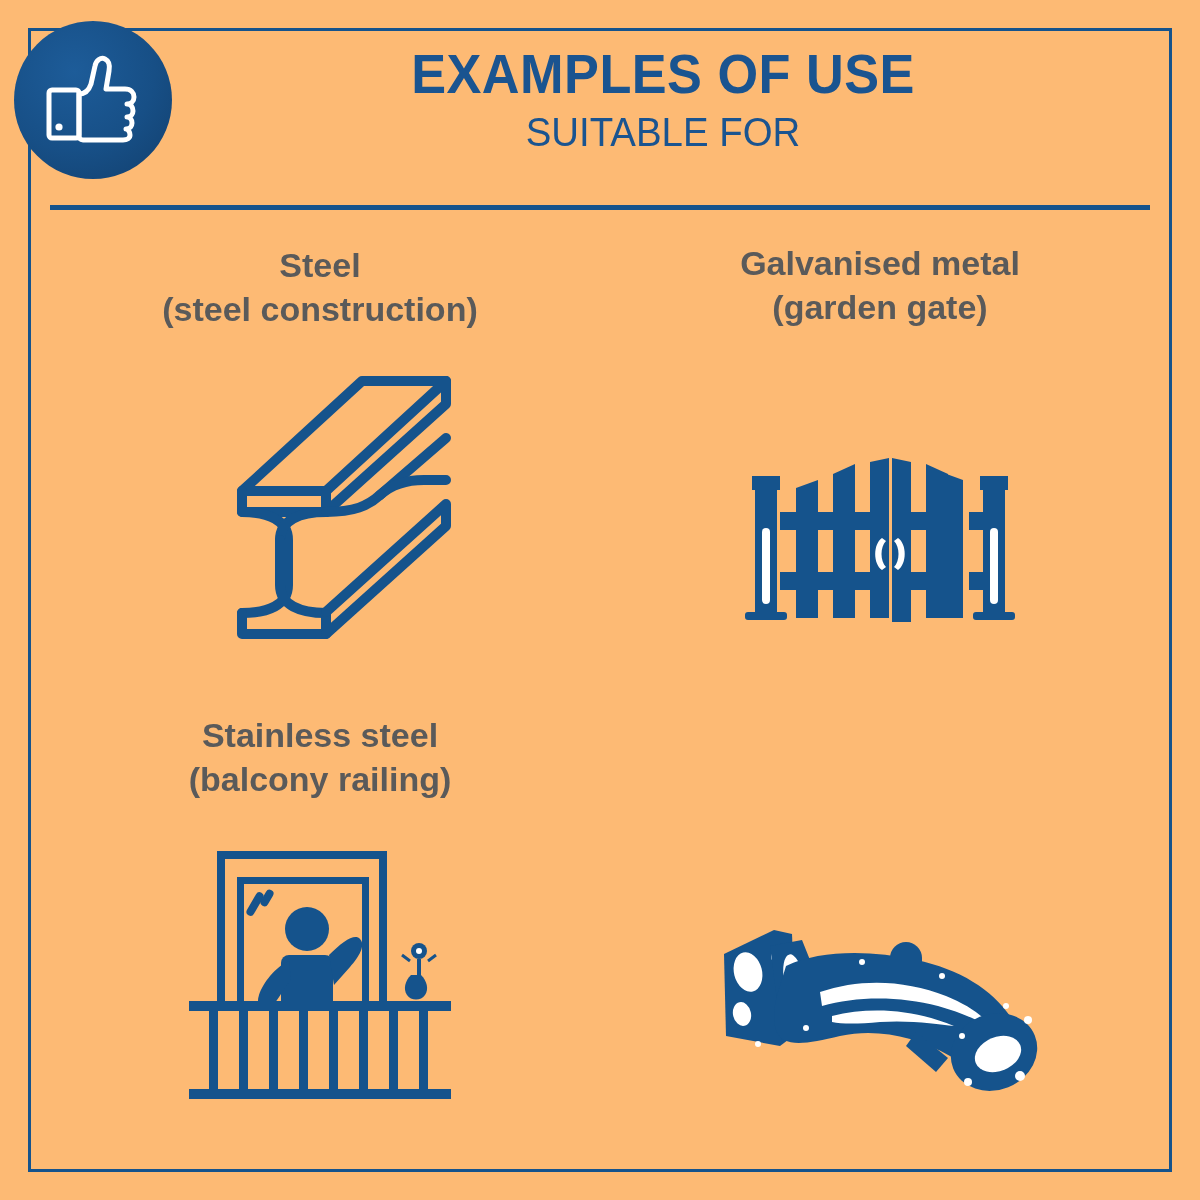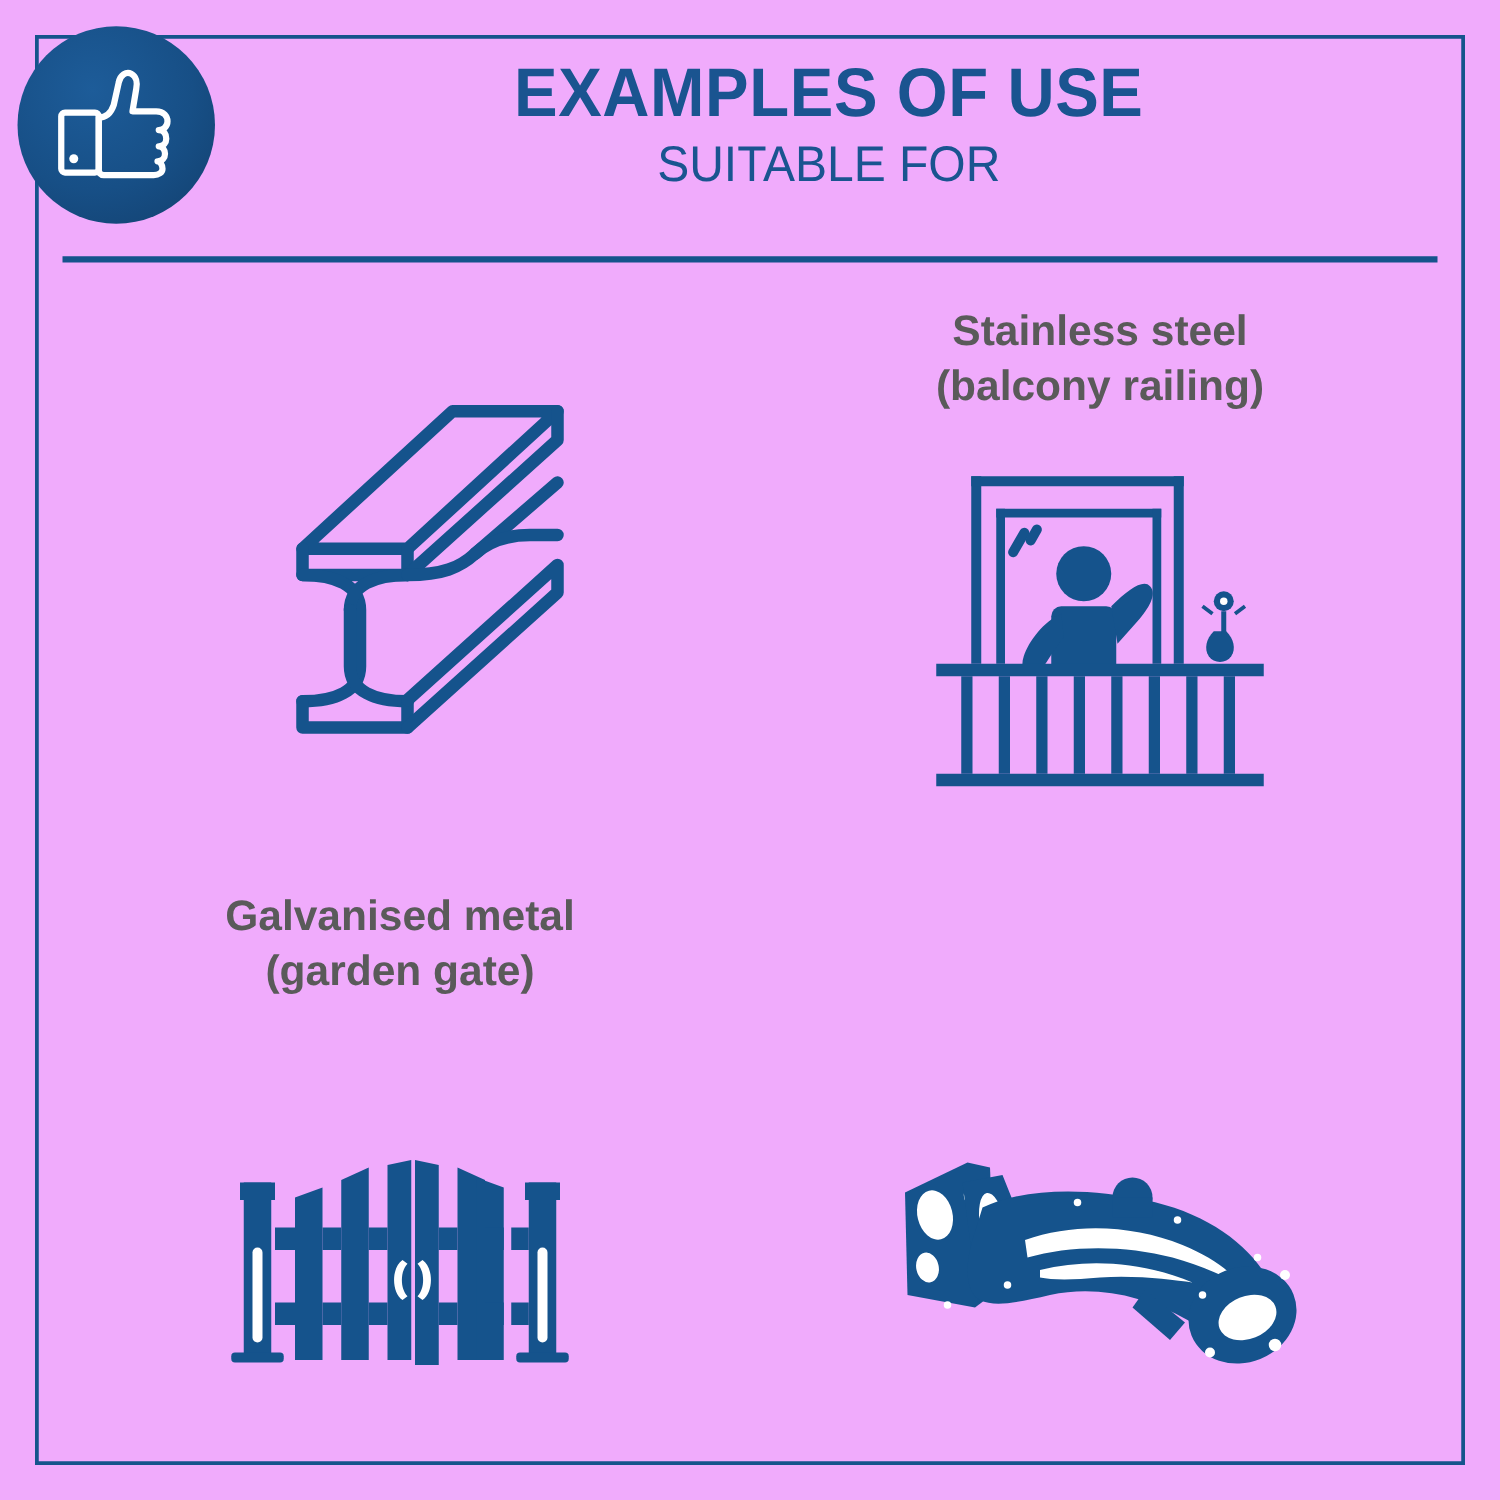--- a/index.html
+++ b/index.html
@@ -10,21 +10,21 @@
   }
   body {
     font-family: "Liberation Sans", sans-serif;
     -webkit-font-smoothing: antialiased;
   }
 
   #page {
     position: relative;
     width: 1200px;
     height: 1200px;
-    background: #f0abfc;
+    background: #fdba74;
     overflow: hidden;
   }
 
   
   .frame {
     position: absolute;
     left: 28px;
     top: 28px;
     width: 1144px;
     height: 1144px;
@@ -170,20 +170,22 @@
 
   <div class="header">
     <div class="title-main">EXAMPLES OF USE</div>
     <div class="title-sub">SUITABLE FOR</div>
   </div>
   <div class="divider"></div>
 
   <div class="grid">
 
     <div class="cell cell-1">
+      <div class="cell-label">Steel
+(steel construction)</div>
       <div class="cell-art">
         <svg width="272" height="276" viewBox="0 0 272 276">
           <g fill="none" stroke="#15538c" stroke-width="10" stroke-linejoin="round" stroke-linecap="round">
 
             <path d="M58 131 L178 21 L262 21 L142 131 Z"></path>
 
             <path d="M58 131 L58 152 L142 152 L142 131"></path>
 
             <path d="M262 21 L262 44 L142 152"></path>
 
@@ -200,20 +202,65 @@
 
             <path d="M142 274 L262 166 L262 144 L142 252"></path>
 
             <path d="M142 152 C 170 152 184 146 196 135 L 262 78"></path>
             <path d="M196 135 C 206 126 220 120 240 120 L262 120"></path>
           </g>
         </svg>
       </div>
     </div>
 
+    <div class="cell cell-3">
+      <div class="cell-label">Galvanised metal
+(garden gate)</div>
+      <div class="cell-art">
+        <svg width="300" height="200" viewBox="0 0 300 200">
+          <g fill="#15538c">
+
+            <rect x="25" y="34" width="22" height="142"></rect>
+            <rect x="22" y="34" width="28" height="14"></rect>
+            <rect x="15" y="170" width="42" height="8" rx="3"></rect>
+            <rect x="32" y="86" width="8" height="76" rx="4" fill="#ffffff"></rect>
+
+            <rect x="253" y="34" width="22" height="142"></rect>
+            <rect x="250" y="34" width="28" height="14"></rect>
+            <rect x="243" y="170" width="42" height="8" rx="3"></rect>
+            <rect x="260" y="86" width="8" height="76" rx="4" fill="#ffffff"></rect>
+
+            <path d="M66 46 l22 -8 v138 h-22 z"></path>
+            <path d="M103 32 l22 -10 v154 h-22 z"></path>
+            <path d="M140 20 l19 -4 v160 h-19 z"></path>
+            <path d="M162 16 l19 4 v160 h-19 z"></path>
+            <path d="M196 22 l22 10 v144 h-22 z"></path>
+            <path d="M233 38 l-22 -8 v146 h22 z" transform="translate(0,0)"></path>
+
+            <rect x="50" y="70" width="16" height="18"></rect>
+            <rect x="88" y="70" width="15" height="18"></rect>
+            <rect x="125" y="70" width="15" height="18"></rect>
+            <rect x="181" y="70" width="15" height="18"></rect>
+            <rect x="218" y="70" width="15" height="18"></rect>
+            <rect x="239" y="70" width="14" height="18"></rect>
+
+            <rect x="50" y="130" width="16" height="18"></rect>
+            <rect x="88" y="130" width="15" height="18"></rect>
+            <rect x="125" y="130" width="15" height="18"></rect>
+            <rect x="181" y="130" width="15" height="18"></rect>
+            <rect x="218" y="130" width="15" height="18"></rect>
+            <rect x="239" y="130" width="14" height="18"></rect>
+
+            <path d="M152 96 c-9 6 -9 26 0 32 l4 -3 c-6 -6 -6 -20 0 -26 z" fill="#ffffff"></path>
+            <path d="M168 96 c9 6 9 26 0 32 l-4 -3 c6 -6 6 -20 0 -26 z" fill="#ffffff"></path>
+          </g>
+        </svg>
+      </div>
+    </div>
+
     <div class="cell cell-2">
       <div class="cell-label">Stainless steel
 (balcony railing)</div>
       <div class="cell-art">
         <svg width="262" height="270" viewBox="0 0 262 270">
           <g fill="#15538c">
 
             <rect x="28" y="18" width="8" height="150"></rect>
             <rect x="28" y="18" width="170" height="8"></rect>
             <rect x="190" y="18" width="8" height="150"></rect>
@@ -244,65 +291,20 @@
             <rect x="200" y="178" width="9" height="78"></rect>
             <rect x="230" y="178" width="9" height="78"></rect>
 
             <rect x="0" y="256" width="262" height="10"></rect>
 
             <path d="M222 142 c-6 6 -8 14 -4 20 c4 6 14 6 18 0 c4 -6 2 -14 -4 -20 z"></path>
             <rect x="228" y="126" width="4" height="20"></rect>
             <circle cx="230" cy="118" r="8"></circle>
             <circle cx="230" cy="118" r="3" fill="#ffffff"></circle>
             <path d="M221 128 l-8 -6 M239 128 l8 -6" stroke="#15538c" stroke-width="3" fill="none"></path>
-          </g>
-        </svg>
-      </div>
-    </div>
-
-    <div class="cell cell-3">
-      <div class="cell-label">Galvanised metal
-(garden gate)</div>
-      <div class="cell-art">
-        <svg width="300" height="200" viewBox="0 0 300 200">
-          <g fill="#15538c">
-
-            <rect x="25" y="34" width="22" height="142"></rect>
-            <rect x="22" y="34" width="28" height="14"></rect>
-            <rect x="15" y="170" width="42" height="8" rx="3"></rect>
-            <rect x="32" y="86" width="8" height="76" rx="4" fill="#ffffff"></rect>
-
-            <rect x="253" y="34" width="22" height="142"></rect>
-            <rect x="250" y="34" width="28" height="14"></rect>
-            <rect x="243" y="170" width="42" height="8" rx="3"></rect>
-            <rect x="260" y="86" width="8" height="76" rx="4" fill="#ffffff"></rect>
-
-            <path d="M66 46 l22 -8 v138 h-22 z"></path>
-            <path d="M103 32 l22 -10 v154 h-22 z"></path>
-            <path d="M140 20 l19 -4 v160 h-19 z"></path>
-            <path d="M162 16 l19 4 v160 h-19 z"></path>
-            <path d="M196 22 l22 10 v144 h-22 z"></path>
-            <path d="M233 38 l-22 -8 v146 h22 z" transform="translate(0,0)"></path>
-
-            <rect x="50" y="70" width="16" height="18"></rect>
-            <rect x="88" y="70" width="15" height="18"></rect>
-            <rect x="125" y="70" width="15" height="18"></rect>
-            <rect x="181" y="70" width="15" height="18"></rect>
-            <rect x="218" y="70" width="15" height="18"></rect>
-            <rect x="239" y="70" width="14" height="18"></rect>
-
-            <rect x="50" y="130" width="16" height="18"></rect>
-            <rect x="88" y="130" width="15" height="18"></rect>
-            <rect x="125" y="130" width="15" height="18"></rect>
-            <rect x="181" y="130" width="15" height="18"></rect>
-            <rect x="218" y="130" width="15" height="18"></rect>
-            <rect x="239" y="130" width="14" height="18"></rect>
-
-            <path d="M152 96 c-9 6 -9 26 0 32 l4 -3 c-6 -6 -6 -20 0 -26 z" fill="#ffffff"></path>
-            <path d="M168 96 c9 6 9 26 0 32 l-4 -3 c6 -6 6 -20 0 -26 z" fill="#ffffff"></path>
           </g>
         </svg>
       </div>
     </div>
 
     <div class="cell cell-4">
       <div class="cell-art">
         <svg width="340" height="196" viewBox="0 0 340 196">
           <g fill="#15538c">
 

